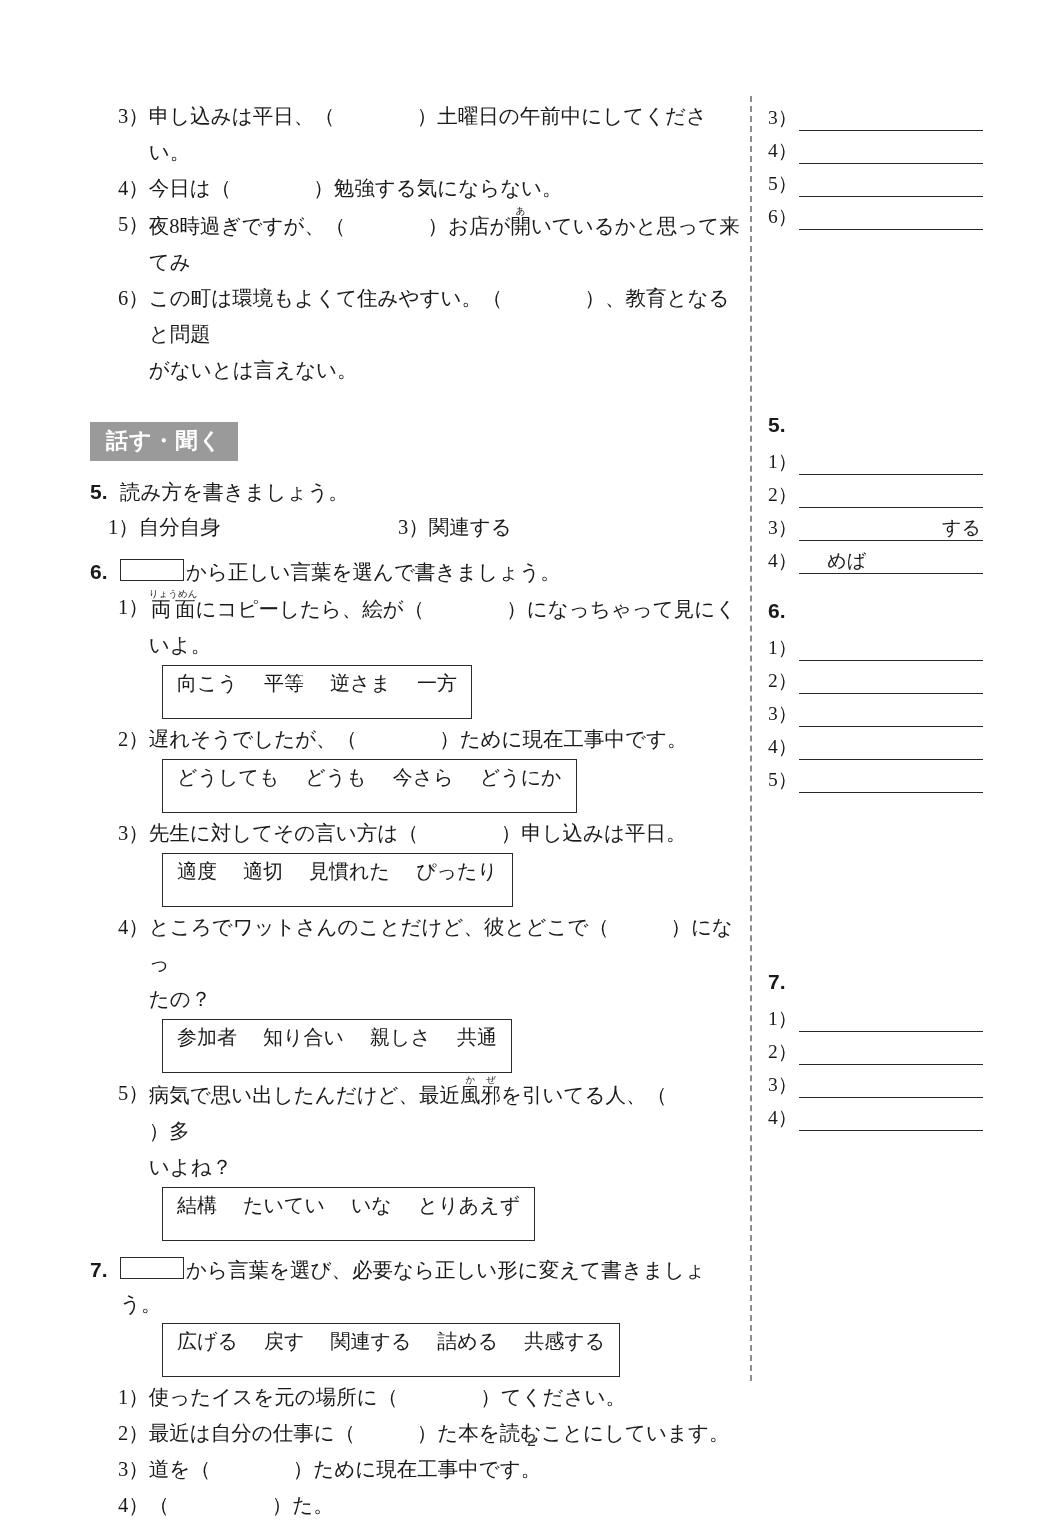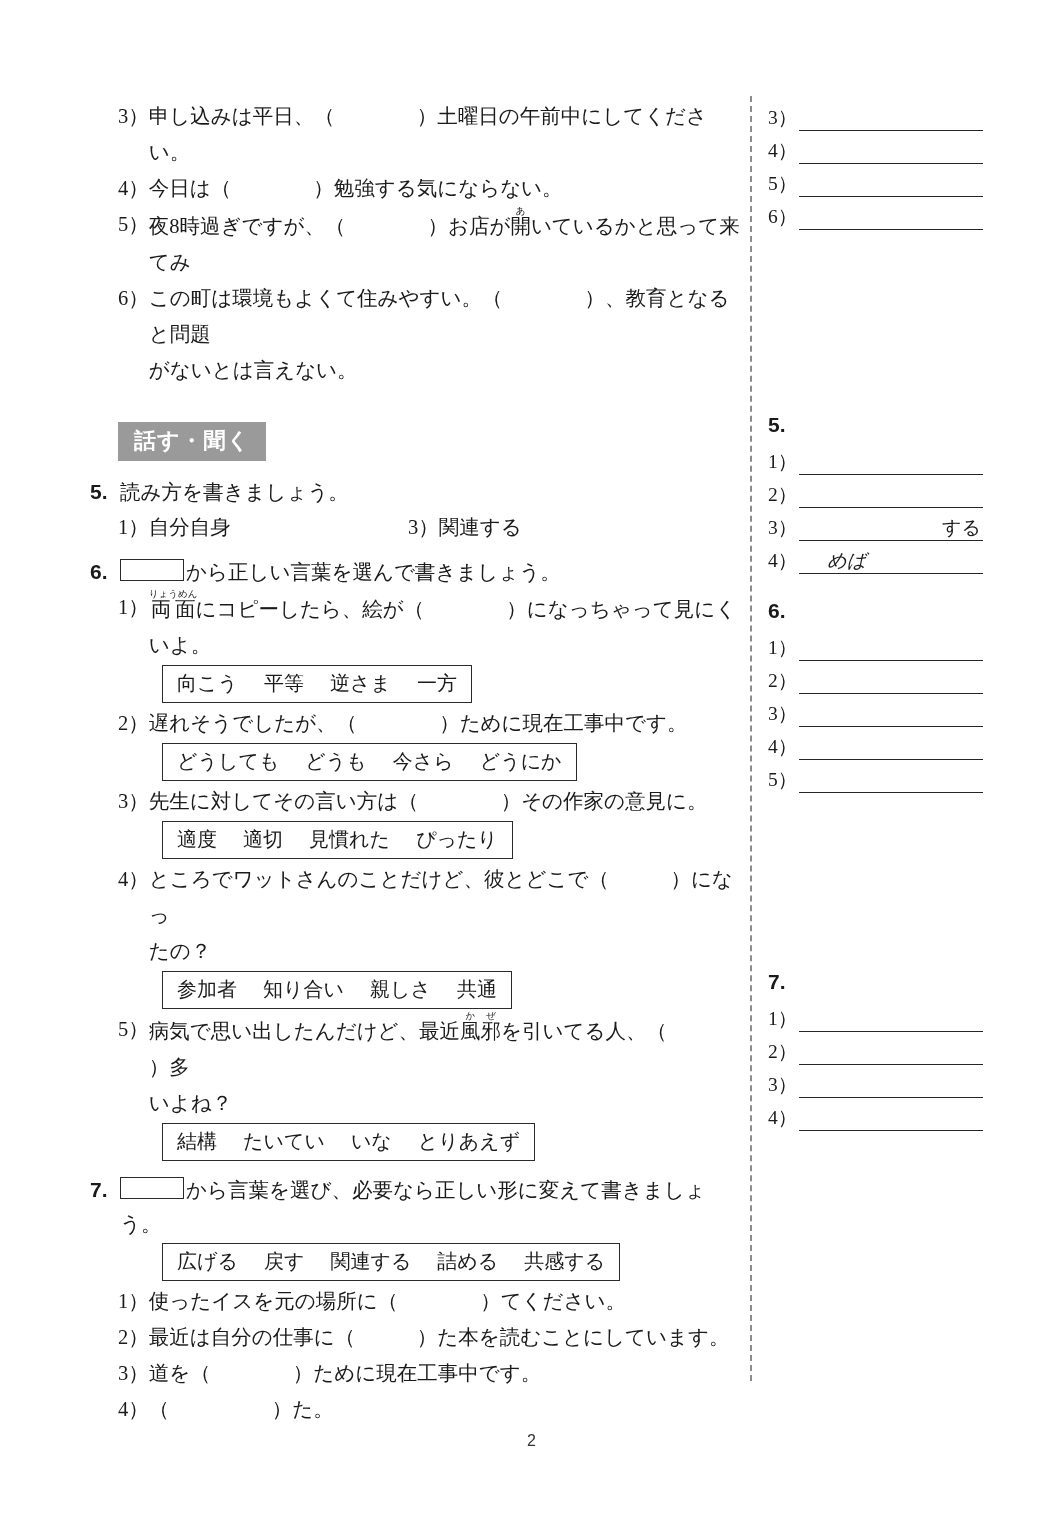--- a/index.html
+++ b/index.html
@@ -109,32 +109,32 @@
     height: 20px;
     border: 1.6px solid #2b2b2b;
     vertical-align: -2px;
     margin: 0 2px 0 0;
   }
 
   
   .word-box {
     display: inline-block;
     border: 1.6px solid #2b2b2b;
-    padding: 2px 14px 4px 14px;
+    padding: 2px 14px 20px 14px;
     font-size: 20px;
     line-height: 30px;
     margin: 2px 0 2px 72px;
     white-space: nowrap;
   }
   .word-box .w + .w { margin-left: 26px; }
 
   
   .two-col {
     display: flex;
-    margin-left: 28px;
+    margin-left: 18px;
   }
   .two-col .c1 { width: 290px; font-size: 20.5px; line-height: 36px; }
   .two-col .c2 { font-size: 20.5px; line-height: 36px; }
 
   
   .ans-group { margin-bottom: 6px; }
   .ans-head {
     font-family: "Liberation Sans", "DejaVu Sans", sans-serif;
     font-weight: bold;
     font-size: 21px;
@@ -159,21 +159,21 @@
     position: relative;
   }
   .ans-row .rule .filled {
     position: absolute;
     bottom: 1px;
     font-size: 19px;
     line-height: 22px;
     white-space: nowrap;
   }
   .ans-row .rule .filled.right { right: 2px; text-align: center; }
-  .ans-row .rule .filled.mid   { left: 28px; font-style: italic; }
+  .ans-row .rule .filled.mid   { left: 28px; }
 
   
   .page-number {
     position: absolute;
     left: 0;
     right: 0;
     top: 1432px;
     text-align: center;
     font-family: "Liberation Sans", "DejaVu Sans", sans-serif;
     font-size: 16px;
@@ -210,21 +210,21 @@
 
       <div class="item">
         <span class="item-num">6）</span>
         <span class="item-body">
           <span>この町は環境もよくて住みやすい。（</span><span class="blank-paren">　　　　</span><span>）、教育となると問題</span>
           <div>がないとは言えない。</div>
         </span>
       </div>
     </div>
 
-    <div style="margin-top:34px;margin-bottom:14px;margin-left:28px;">
+    <div style="margin-top:34px;margin-bottom:14px;">
       <span class="section-banner">話す・聞く</span>
     </div>
 
     <div class="qhead">
       <span class="num">5.</span>
       <span>読み方を書きましょう。</span>
     </div>
 
     <div class="two-col">
       <div class="c1"><span>1）</span><span>自分自身</span></div>
@@ -247,21 +247,21 @@
     <div class="item">
       <span class="item-num">2）</span>
       <span class="item-body"><span>遅れそうでしたが、（</span><span class="blank-paren">　　　　</span><span>）ために現在工事中です。</span></span>
     </div>
     <div>
       <span class="word-box"><span class="w">どうしても</span><span class="w">どうも</span><span class="w">今さら</span><span class="w">どうにか</span></span>
     </div>
 
     <div class="item">
       <span class="item-num">3）</span>
-      <span class="item-body"><span>先生に対してその言い方は（</span><span class="blank-paren">　　　　</span><span>）その作家の意見に。</span></span>
+      <span class="item-body"><span>先生に対してその言い方は（</span><span class="blank-paren">　　　　</span><span>）申し込みは平日。</span></span>
     </div>
     <div>
       <span class="word-box"><span class="w">適度</span><span class="w">適切</span><span class="w">見慣れた</span><span class="w">ぴったり</span></span>
     </div>
 
     <div class="item">
       <span class="item-num">4）</span>
       <span class="item-body">
         <span>ところでワットさんのことだけど、彼とどこで（</span><span class="blank-paren">　　　</span><span>）になっ</span>
         <div>たの？</div>

